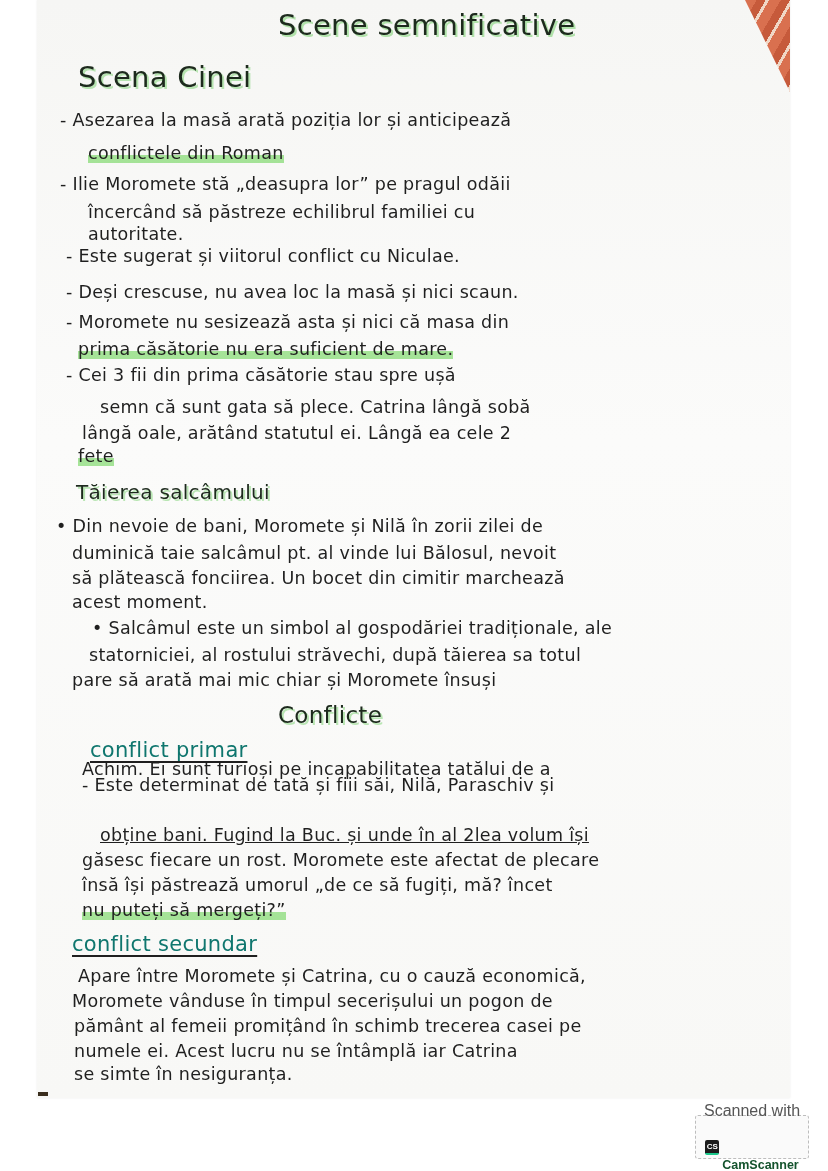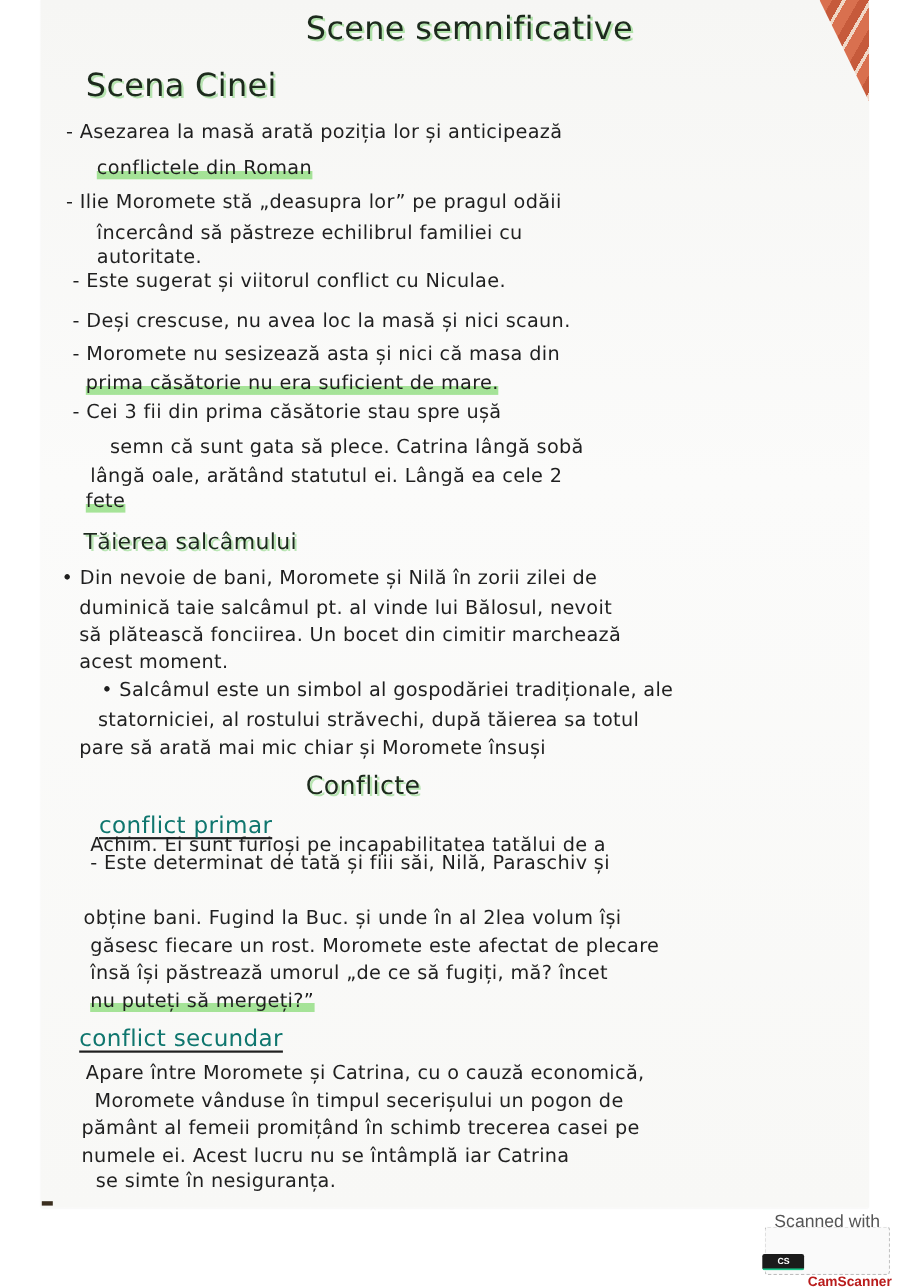--- a/index.html
+++ b/index.html
@@ -28,25 +28,25 @@
   .line { font-size:17.5px; }
   .hl { background: linear-gradient(180deg, transparent 60%, rgba(120,215,100,0.65) 60%); }
   .badge {
     position:absolute; left:695px; top:1115px; width:112px; height:42px;
     border:1px dashed #bdbdbd; border-radius:3px; background:#fafafa;
     display:flex; flex-direction:column; align-items:center; justify-content:center;
   }
   .badge .s { font-family:"Liberation Sans", sans-serif; font-size:16px; color:#555; }
   .badge .r { display:flex; align-items:center; gap:3px; margin-top:2px; }
   .badge .logo {
-    width:38px; height:13px; background:#1b1b1b; color:#fff; font-size:8px; font-weight:bold;
+    width:14px; height:13px; background:#1b1b1b; color:#fff; font-size:8px; font-weight:bold;
     display:flex; align-items:center; justify-content:center; border-radius:2px;
     border-bottom:2px solid #19c78a; font-family:"Liberation Sans", sans-serif;
   }
-  .badge .n { font-family:"Liberation Sans", sans-serif; font-size:12.5px; color:#b91c1c; font-weight:bold;margin-top:36px; }
+  .badge .n { font-family:"Liberation Sans", sans-serif; font-size:12.5px; color:#14532d; font-weight:bold;margin-top:36px; }
 </style>
 </head>
 <body>
 
 <div class="paper"></div>
 <div class="corner-object"></div>
 <div class="edge-mark"></div>
 
 <div class="hand title">Scene semnificative</div>
 
@@ -72,31 +72,31 @@
 <div class="hand line" style="left:72px;top:592px;">acest moment.</div>
 <div class="hand line" style="left:56px;top:618px;margin-left:36px;">• Salcâmul este un simbol al gospodăriei tradiționale, ale</div>
 <div class="hand line" style="left:72px;top:645px;margin-left:17px;">statorniciei, al rostului străvechi, după tăierea sa totul</div>
 <div class="hand line" style="left:72px;top:670px;">pare să arată mai mic chiar și Moromete însuși</div>
 
 <div class="hand h2" style="left:278px;top:702px;font-size:23px;">Conflicte</div>
 
 <div class="hand h3" style="left:90px;top:738px;">conflict primar</div>
 <div class="hand line" style="left:82px;top:775px;">- Este determinat de tată și fiii săi, Nilă, Paraschiv și</div>
 <div class="hand line" style="left:82px;top:759px;">Achim. Ei sunt furioși pe incapabilitatea tatălui de a</div>
-<div class="hand line" style="left:76px;top:825px;">obține bani. Fugind la Buc. și unde în al 2lea volum își</div>
+<div class="hand line" style="left:100px;top:825px;text-decoration:underline;">obține bani. Fugind la Buc. și unde în al 2lea volum își</div>
 <div class="hand line" style="left:82px;top:850px;">găsesc fiecare un rost. Moromete este afectat de plecare</div>
 <div class="hand line" style="left:82px;top:875px;">însă își păstrează umorul „de ce să fugiți, mă? încet</div>
 <div class="hand line hl" style="left:82px;top:900px;">nu puteți să mergeți?”</div>
 
 <div class="hand h3" style="left:72px;top:932px;">conflict secundar</div>
 <div class="hand line" style="left:78px;top:966px;">Apare între Moromete și Catrina, cu o cauză economică,</div>
-<div class="hand line" style="left:86px;top:991px;text-align:right;">Moromete vânduse în timpul secerișului un pogon de</div>
+<div class="hand line" style="left:72px;top:991px;text-align:right;">Moromete vânduse în timpul secerișului un pogon de</div>
 <div class="hand line" style="left:74px;top:1016px;">pământ al femeii promițând în schimb trecerea casei pe</div>
 <div class="hand line" style="left:74px;top:1041px;">numele ei. Acest lucru nu se întâmplă iar Catrina</div>
-<div class="hand line" style="left:74px;top:1064px;margin-left:13px;">se simte în nesiguranța.</div>
+<div class="hand line" style="left:74px;top:1064px;">se simte în nesiguranța.</div>
 
 <div class="badge">
   <span class="s">Scanned with</span>
   <span class="r">
     <span class="logo">CS</span>
     <span class="n">CamScanner</span>
   </span>
 </div>
 
 </body></html>

